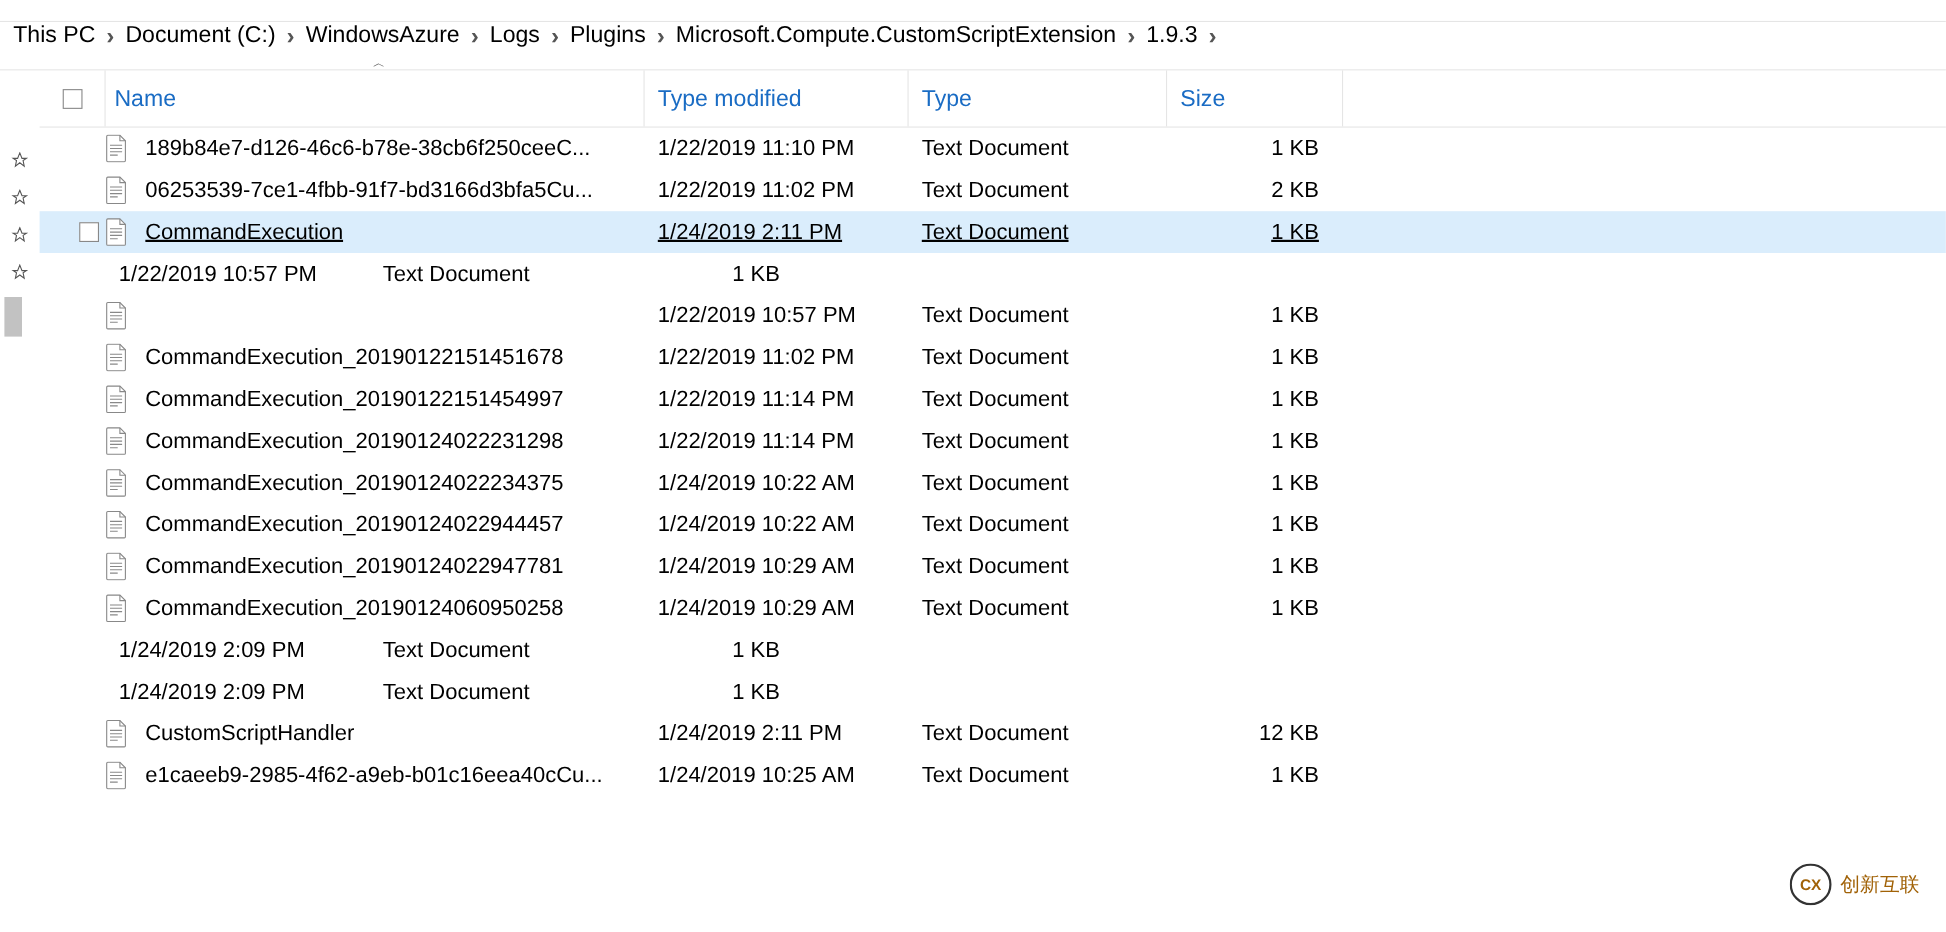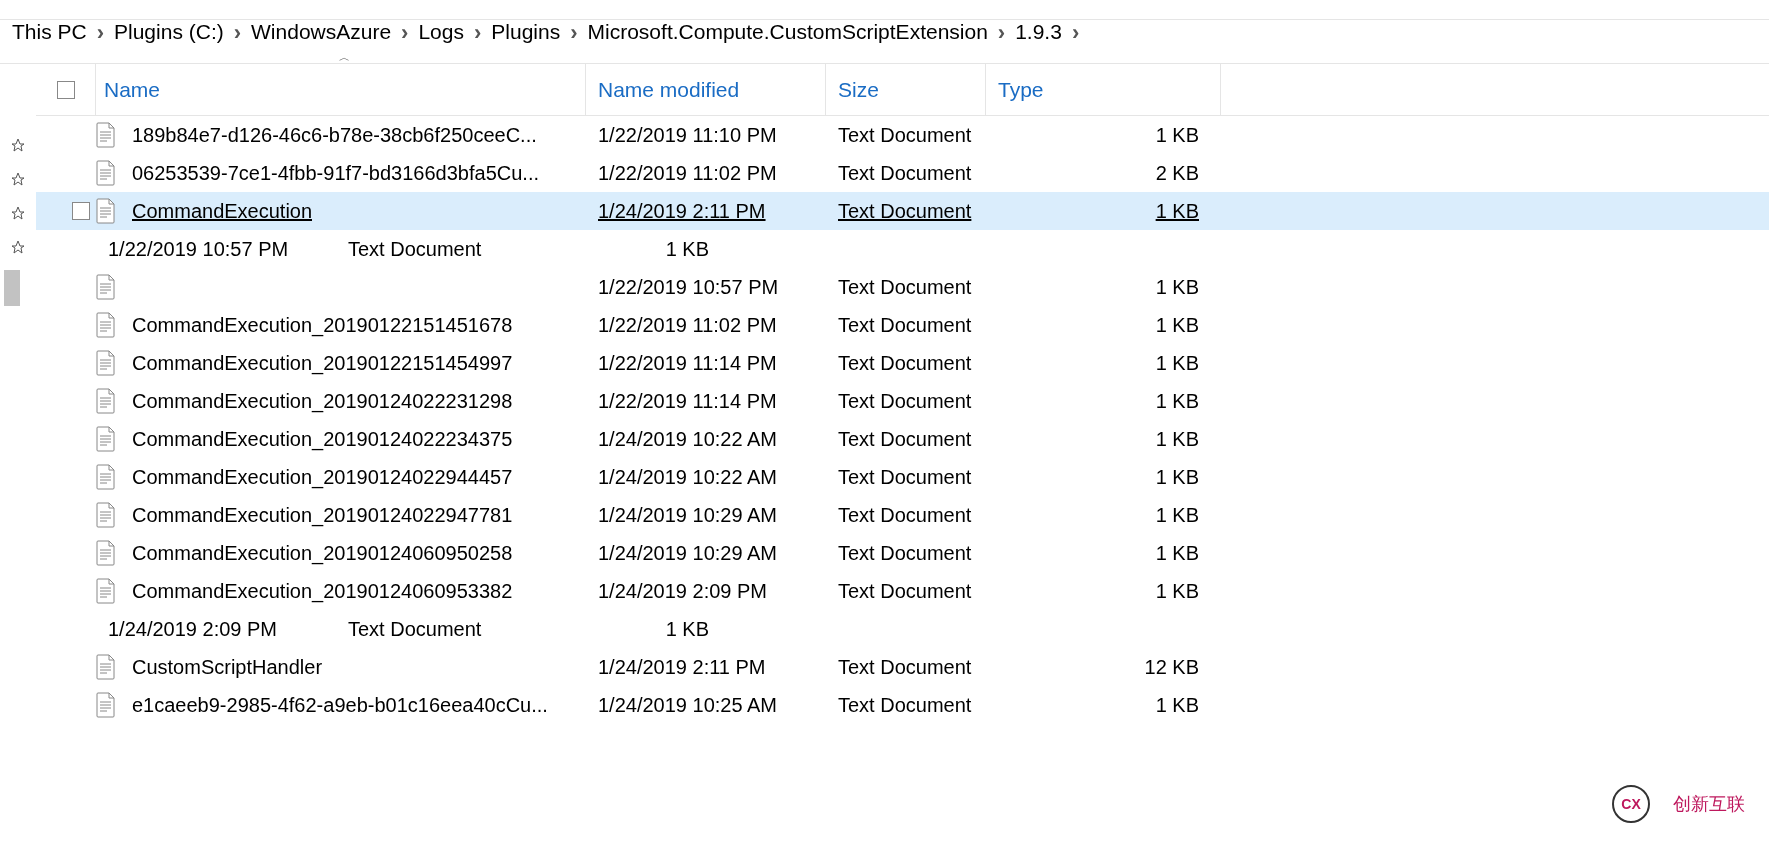--- a/index.html
+++ b/index.html
@@ -26,32 +26,32 @@
     .file-row.selected { background: #daedfc; text-decoration: underline; }
     .file-row .col { display: flex; align-items: center; height: 100%; }
     .file-row .col-check { width: 60px; justify-content: flex-end; padding-right: 6px; }
     .file-row .col-name  { width: 490px; padding-left: 0; overflow: hidden; white-space: nowrap; position: relative; }
     .file-row .col-date  { width: 240px; padding-left: 12px; }
     .file-row .col-type  { width: 235px; padding-left: 12px; }
     .file-row .col-size  { width: 160px; padding-right: 22px; justify-content: flex-end; }
     .fname-text { overflow: hidden; text-overflow: ellipsis; white-space: nowrap; max-width: 430px; display: inline-block; }
     .checkbox { width: 18px; height: 18px; border: 1px solid #888; background: #fff; }
     .file-icon { width: 20px; height: 26px; margin-right: 16px; flex-shrink: 0; }
-    .watermark { position: fixed; right: 24px; bottom: 24px; display: flex; align-items: center; gap: 23px; color: #be185d; font-size: 18px; justify-content: center; }
+    .watermark { position: fixed; right: 24px; bottom: 24px; display: flex; align-items: center; gap: 8px; color: #a16207; font-size: 18px; justify-content: center; }
     .watermark-circle { width: 38px; height: 38px; border: 2px solid #333; border-radius: 50%; display: flex; align-items: center; justify-content: center; font-weight: bold; font-size: 14px; }
   </style>
 </head>
 <body>
 
 <div class="topbar"></div>
 
 <div class="breadcrumb" id="breadcrumb">
     <span class="crumb">This PC</span>
     <span class="crumb-sep" style="font-size: 22px; font-weight: bold;">›</span>
-    <span class="crumb">Plugins (C:)</span>
+    <span class="crumb">Document (C:)</span>
     <span class="crumb-sep" style="font-size: 22px; font-weight: bold;">›</span>
     <span class="crumb">WindowsAzure</span>
     <span class="crumb-sep" style="font-size: 22px; font-weight: bold;">›</span>
     <span class="crumb">Logs</span>
     <span class="crumb-sep" style="font-size: 22px; font-weight: bold;">›</span>
     <span class="crumb">Plugins</span>
     <span class="crumb-sep" style="font-size: 22px; font-weight: bold;">›</span>
     <span class="crumb">Microsoft.Compute.CustomScriptExtension</span>
     <span class="crumb-sep" style="font-size: 22px; font-weight: bold;">›</span>
     <span class="crumb">1.9.3</span>
@@ -88,27 +88,27 @@
       <div class="col col-check">
         <div class="checkbox"></div>
       </div>
       <div class="col col-name">
         <div class="header-name-wrap">
           <span class="sort-ind">︿</span>
           <span>Name</span>
         </div>
       </div>
       <div class="col col-date">
-        <span>Name modified</span>
+        <span>Type modified</span>
+      </div>
+      <div class="col col-type">
+        <span>Type</span>
       </div>
       <div class="col col-size">
         <span>Size</span>
-      </div>
-      <div class="col col-type">
-        <span>Type</span>
       </div>
     </div>
     <div id="file-rows">
         <div class="file-row">
           <div class="col col-check"></div>
           <div class="col col-name">
             <span class="file-icon"><svg width="20" height="26" viewBox="0 0 20 26">
                 <path d="M2 1h11l5 5v18a1 1 0 0 1-1 1H2a1 1 0 0 1-1-1V2a1 1 0 0 1 1-1z" fill="#fff" stroke="#888" stroke-width="1"></path>
                 <path d="M13 1v5h5" fill="none" stroke="#888" stroke-width="1"></path>
                 <line x1="4" y1="10" x2="15" y2="10" stroke="#888" stroke-width="1"></line>
@@ -294,31 +294,20 @@
                 <line x1="4" y1="19" x2="11" y2="19" stroke="#888" stroke-width="1"></line>
               </svg></span>
             <span class="fname-text">CommandExecution_20190124060950258</span>
           </div>
           <div class="col col-date">1/24/2019 10:29 AM</div>
           <div class="col col-type">Text Document</div>
           <div class="col col-size">1 KB</div>
         </div>
         <div class="file-row">
           <div class="col col-check"></div>
-          <div class="col col-name">
-            <span class="file-icon"><svg width="20" height="26" viewBox="0 0 20 26">
-                <path d="M2 1h11l5 5v18a1 1 0 0 1-1 1H2a1 1 0 0 1-1-1V2a1 1 0 0 1 1-1z" fill="#fff" stroke="#888" stroke-width="1"></path>
-                <path d="M13 1v5h5" fill="none" stroke="#888" stroke-width="1"></path>
-                <line x1="4" y1="10" x2="15" y2="10" stroke="#888" stroke-width="1"></line>
-                <line x1="4" y1="13" x2="15" y2="13" stroke="#888" stroke-width="1"></line>
-                <line x1="4" y1="16" x2="15" y2="16" stroke="#888" stroke-width="1"></line>
-                <line x1="4" y1="19" x2="11" y2="19" stroke="#888" stroke-width="1"></line>
-              </svg></span>
-            <span class="fname-text">CommandExecution_20190124060953382</span>
-          </div>
           <div class="col col-date">1/24/2019 2:09 PM</div>
           <div class="col col-type">Text Document</div>
           <div class="col col-size">1 KB</div>
         </div>
         <div class="file-row">
           <div class="col col-check"></div>
           <div class="col col-date">1/24/2019 2:09 PM</div>
           <div class="col col-type">Text Document</div>
           <div class="col col-size">1 KB</div>
         </div>

